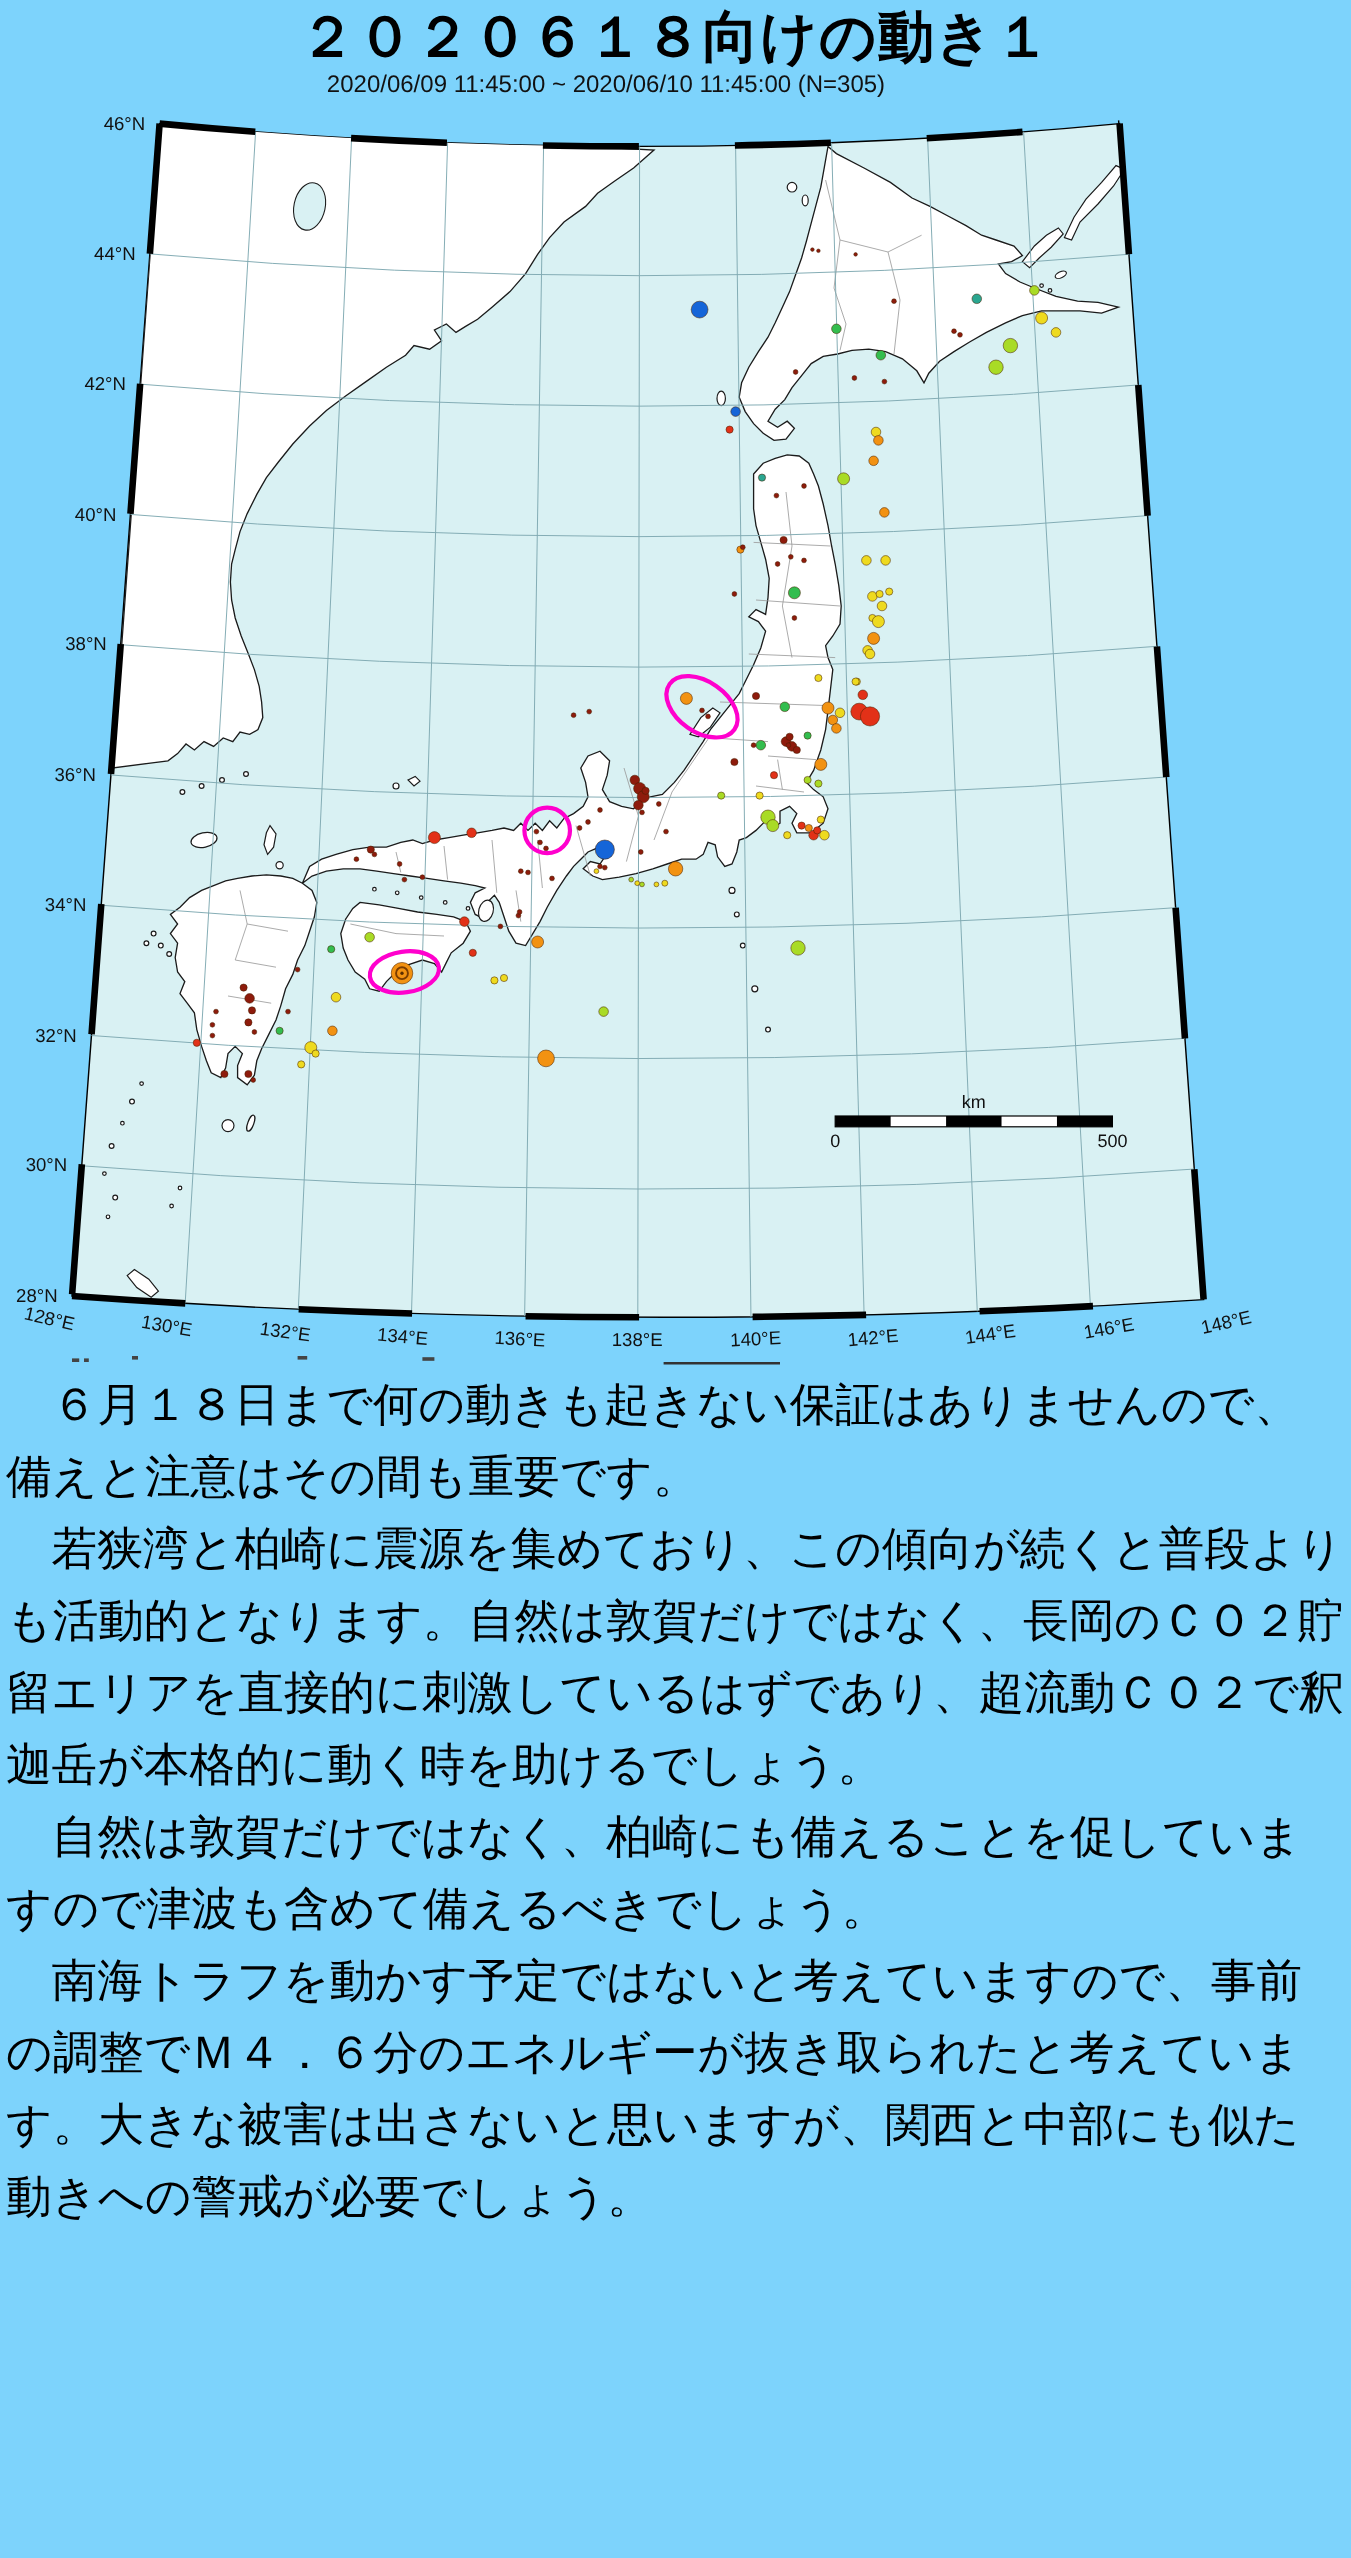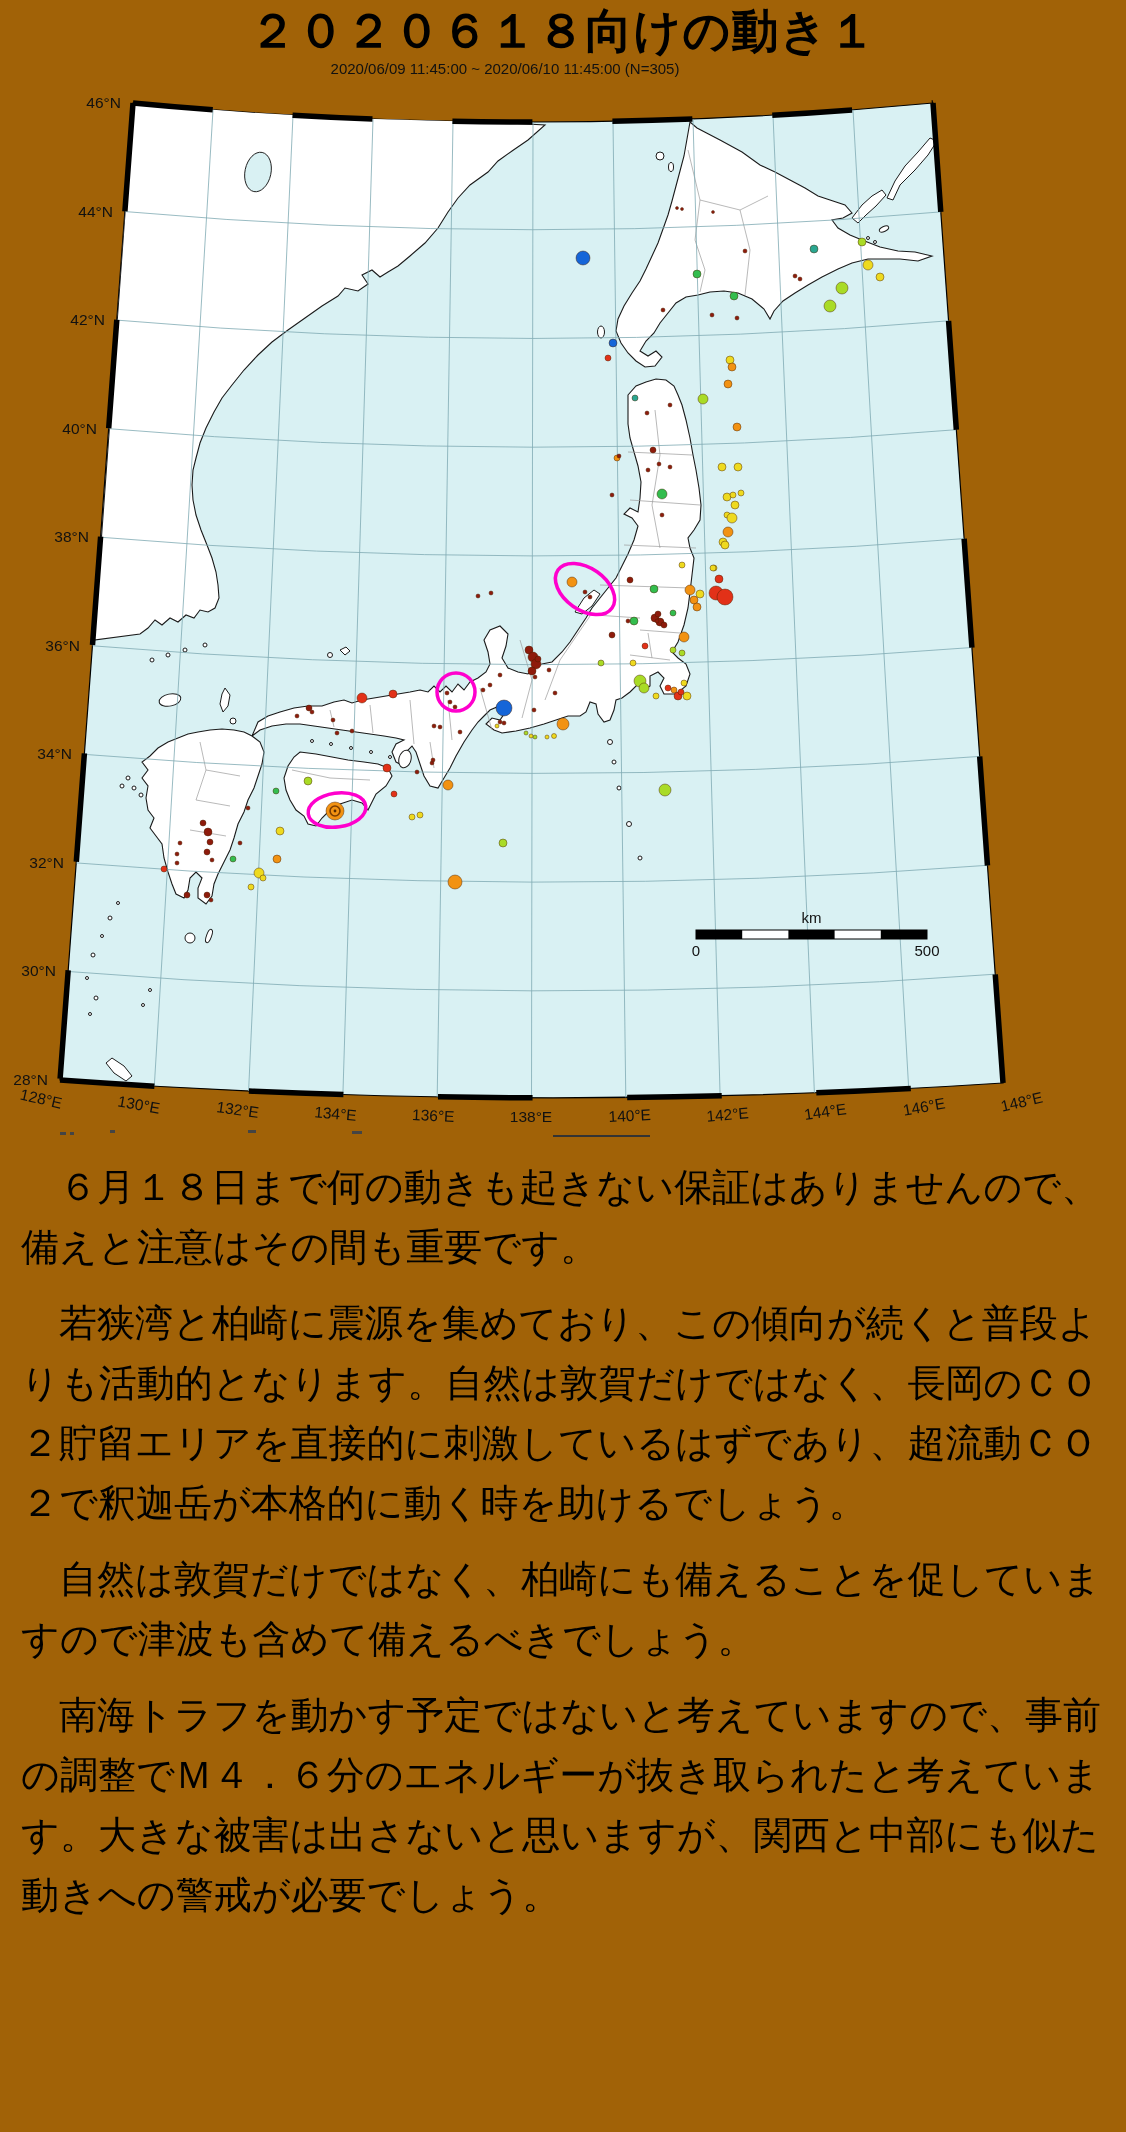--- a/index.html
+++ b/index.html
@@ -1,35 +1,35 @@
 <!DOCTYPE html>
 <html><head>
 <meta charset="utf-8">
 <style>
   html,body{margin:0;padding:0;background:#ffffff;}
-  .page{position:relative;width:1126px;height:2132px;background:#a16207;overflow:hidden;
+  .page{position:relative;width:1126px;height:2132px;background:#7dd3fc;overflow:hidden;
         font-family:"Liberation Sans","DejaVu Sans",sans-serif;color:#000;}
   .page-title{position:absolute;top:0px;left:0;width:100%;margin:0;text-align:center;
         font-size:47px;font-weight:bold;letter-spacing:1px;}
   .map-subtitle{position:absolute;top:60px;left:105px;width:800px;text-align:center;
-        font-size:15px;color:#111;}
+        font-size:20px;color:#111;}
   .map-svg{position:absolute;top:0;left:0;width:1126px;height:1140px;}
   .grid{stroke:#7fa9b2;stroke-width:0.8;fill:none;}
   .coast{fill:#ffffff;stroke:#1b1b1b;stroke-width:1.1;}
   .lake{fill:#d9f1f3;stroke:#1b1b1b;stroke-width:0.9;}
   .speck{fill:#ffffff;stroke:#1b1b1b;stroke-width:1;}
   .border{stroke:#9b9b9b;stroke-width:0.7;fill:none;}
   .framedash{stroke:#000;stroke-width:5.5;fill:none;}
   .annot{stroke:#ff00cd;stroke-width:3.5;fill:none;}
   .maplabel{font-size:15.5px;fill:#111;}
   .sbtext{font-size:15px;fill:#111;}
   .artifact{stroke:#333;stroke-width:2;}
   .body-text{position:absolute;top:1141px;left:0;width:1126px;padding:0 5px;box-sizing:border-box;
         font-size:38px;line-height:60px;letter-spacing:0px;}
-  .body-text p{margin:16px;}
+  .body-text p{margin:0;}
 </style>
 </head>
 <body>
 
 <div class="page">
 
   <h1 class="page-title">２０２０６１８向けの動き１</h1>
 
   <svg class="map-svg" viewBox="0 0 1126 1140">
     <defs>

